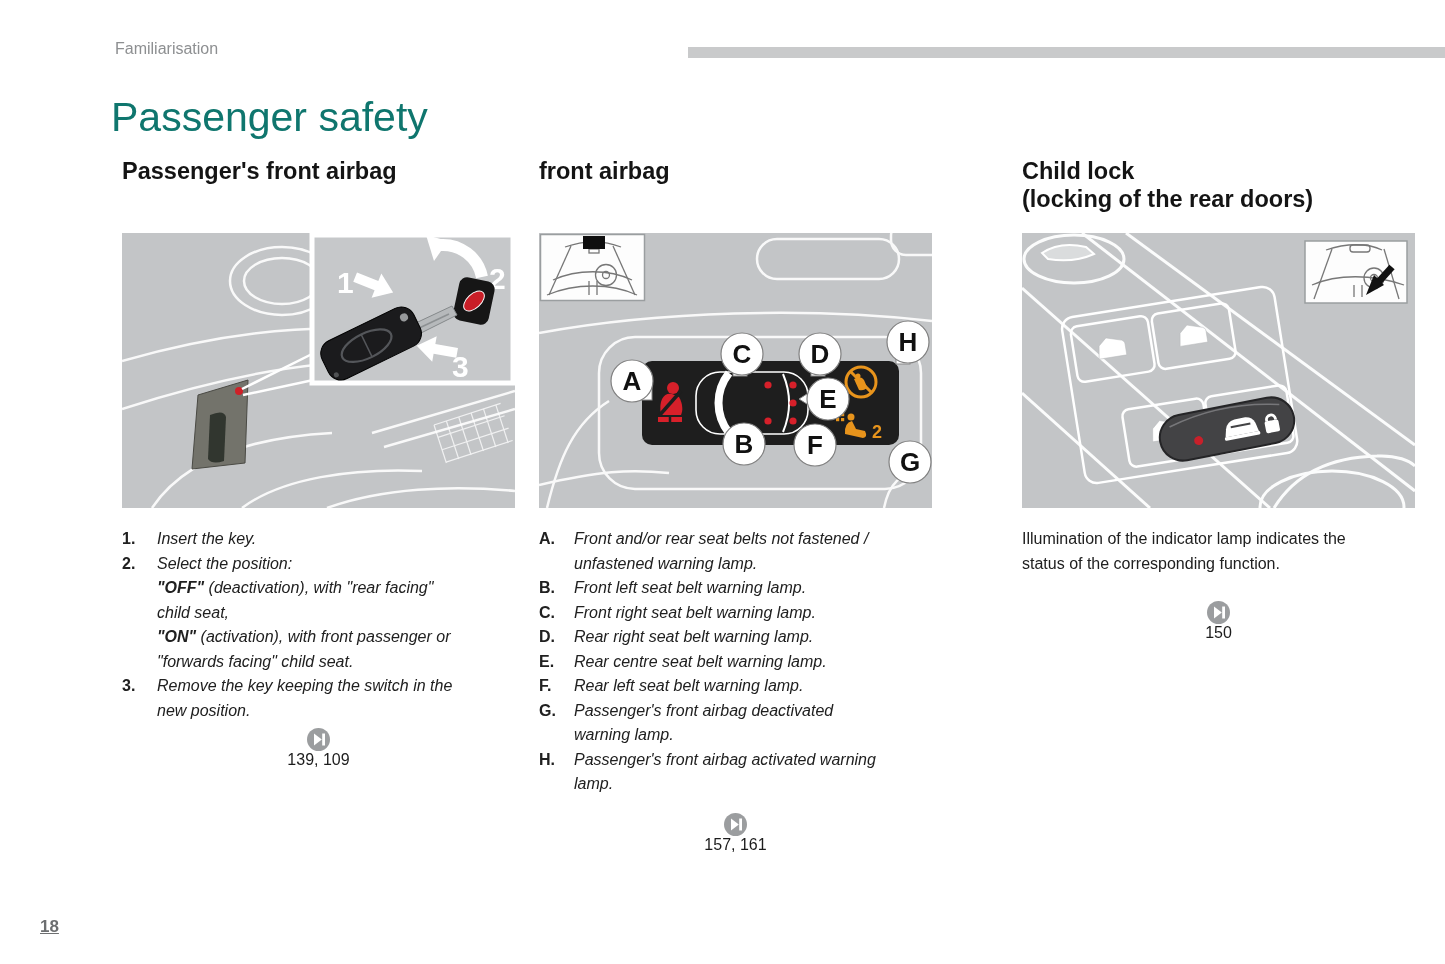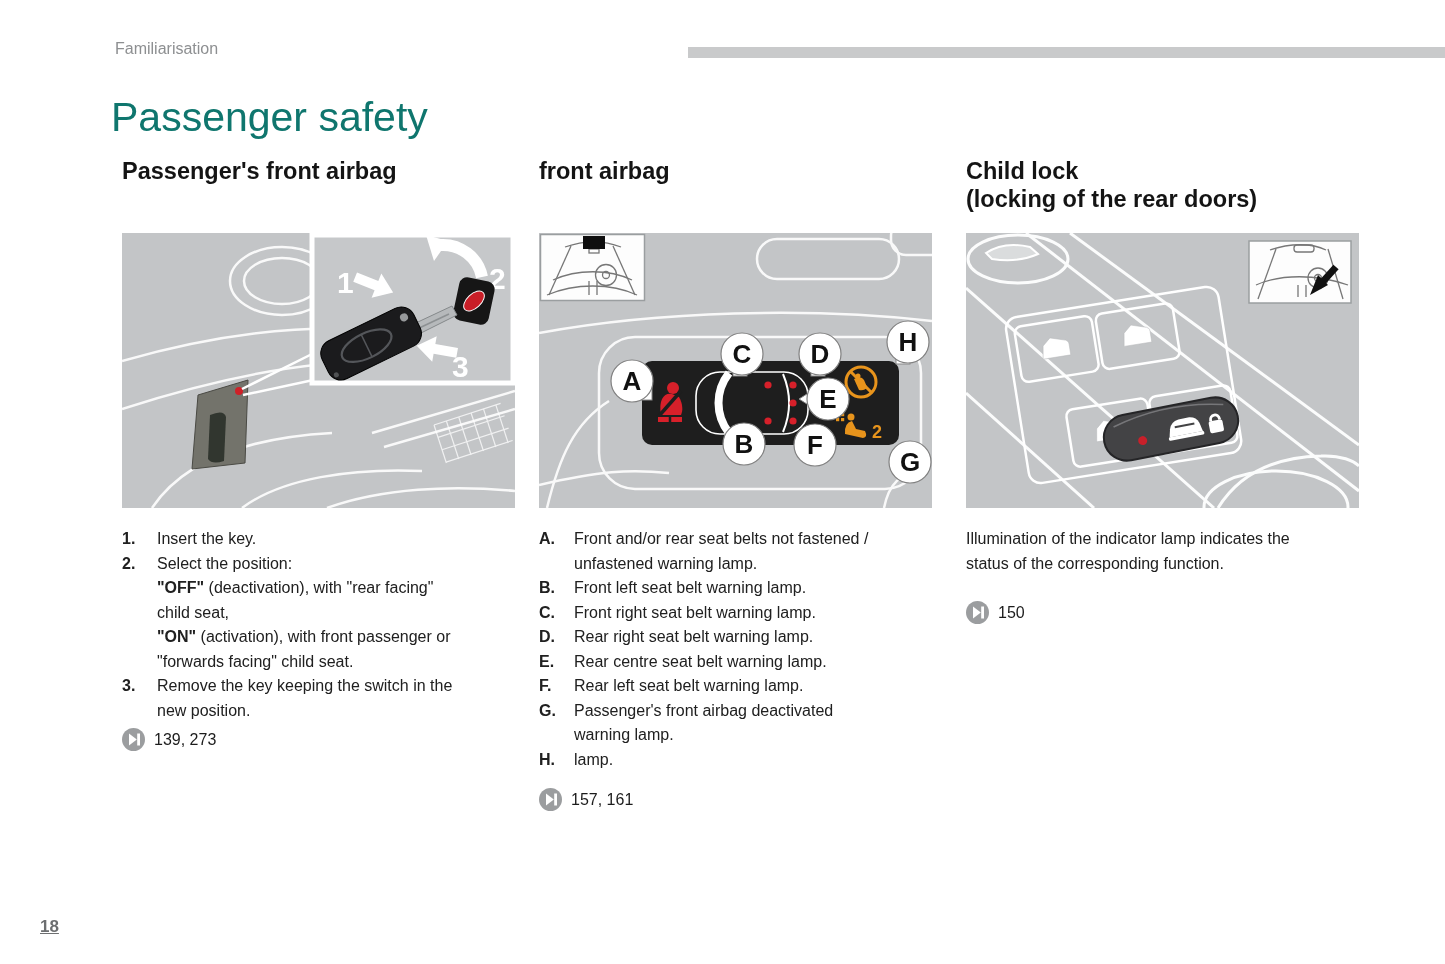--- a/index.html
+++ b/index.html
@@ -4,28 +4,28 @@
 <style>
   html,body{margin:0;padding:0;background:#ffffff;}
   .page{
     position:relative;width:1445px;height:964px;background:#fff;overflow:hidden;
     font-family:"Liberation Sans",sans-serif;color:#1c1c1c;
   }
   .section-label{position:absolute;left:115px;top:40px;font-size:16px;color:#8d8f91;}
   .top-bar{position:absolute;left:688px;right:0;top:47px;height:11px;background:#c9cacb;}
   .page-title{position:absolute;left:111px;top:94px;margin:0;font-size:41px;font-weight:normal;color:#0f766e;}
   .col{position:absolute;top:157px;width:393px;}
-  .col-a{left:122px;} .col-b{left:539px;} .col-c{left:966px;}
+  .col-a{left:122px;} .col-b{left:539px;} .col-c{left:1022px;}
   .col-heading{height:76px;font-size:23.5px;line-height:28px;font-weight:bold;color:#141414;}
   .figure{display:block;width:393px;height:275px;}
   .col-text{margin-top:19px;font-size:16px;line-height:24.5px;color:#202020;}
   .row{display:flex;}
   .marker{width:35px;flex:none;font-weight:bold;}
-  .body{flex:1;}
-  .ref{display:flex;align-items:center;gap:9px;}
+  .body{flex:1;font-style:italic;}
+  .ref{display:flex;align-items:center;flex-direction:column;}
   .ref-1{margin-top:5px;} .ref-2{margin-top:16px;} .ref-3{margin-top:25px;}
   .ref-icon{width:23px;height:23px;flex:none;}
   .ref-num{font-size:16px;}
   .page-number{position:absolute;left:40px;top:917px;font-size:17px;font-weight:bold;color:#6d6f71;text-decoration:underline;}
   svg text{font-family:"Liberation Sans",sans-serif;}
   .pin-letter{font-size:26px;font-weight:bold;fill:#111;text-anchor:middle;}
   .arrow-label{font-size:30px;font-weight:bold;fill:#ffffff;}
 </style>
 </head>
 <body>
@@ -128,21 +128,21 @@
         </div>
       </div>
     </div>
 
     <div class="ref ref-1">
       <svg class="ref-icon" viewBox="0 0 23 23">
         <circle cx="11.5" cy="11.5" r="11.5" fill="#9b9d9f"></circle>
         <polygon points="7,5.5 7,17.5 14.8,11.5" fill="#ffffff"></polygon>
         <rect x="15.2" y="5.5" width="2.8" height="12" fill="#ffffff"></rect>
       </svg>
-      <span class="ref-num">139, 273</span>
+      <span class="ref-num">139, 109</span>
     </div>
   </section>
 
   <section class="col col-b">
     <div class="col-heading">
       <div>front airbag</div>
     </div>
 
     <svg class="figure" viewBox="0 0 393 275">
       <rect width="393" height="275" fill="#c3c5c7"></rect>
@@ -291,20 +291,21 @@
       <div class="row">
         <span class="marker">G.</span>
         <div class="body">
             <div>Passenger's front airbag deactivated</div>
             <div>warning lamp.</div>
           </div>
       </div>
       <div class="row">
         <span class="marker">H.</span>
         <div class="body">
+            <div>Passenger's front airbag activated warning</div>
             <div>lamp.</div>
           </div>
       </div>
     </div>
 
     <div class="ref ref-2">
       <svg class="ref-icon" viewBox="0 0 23 23">
         <circle cx="11.5" cy="11.5" r="11.5" fill="#9b9d9f"></circle>
         <polygon points="7,5.5 7,17.5 14.8,11.5" fill="#ffffff"></polygon>
         <rect x="15.2" y="5.5" width="2.8" height="12" fill="#ffffff"></rect>

